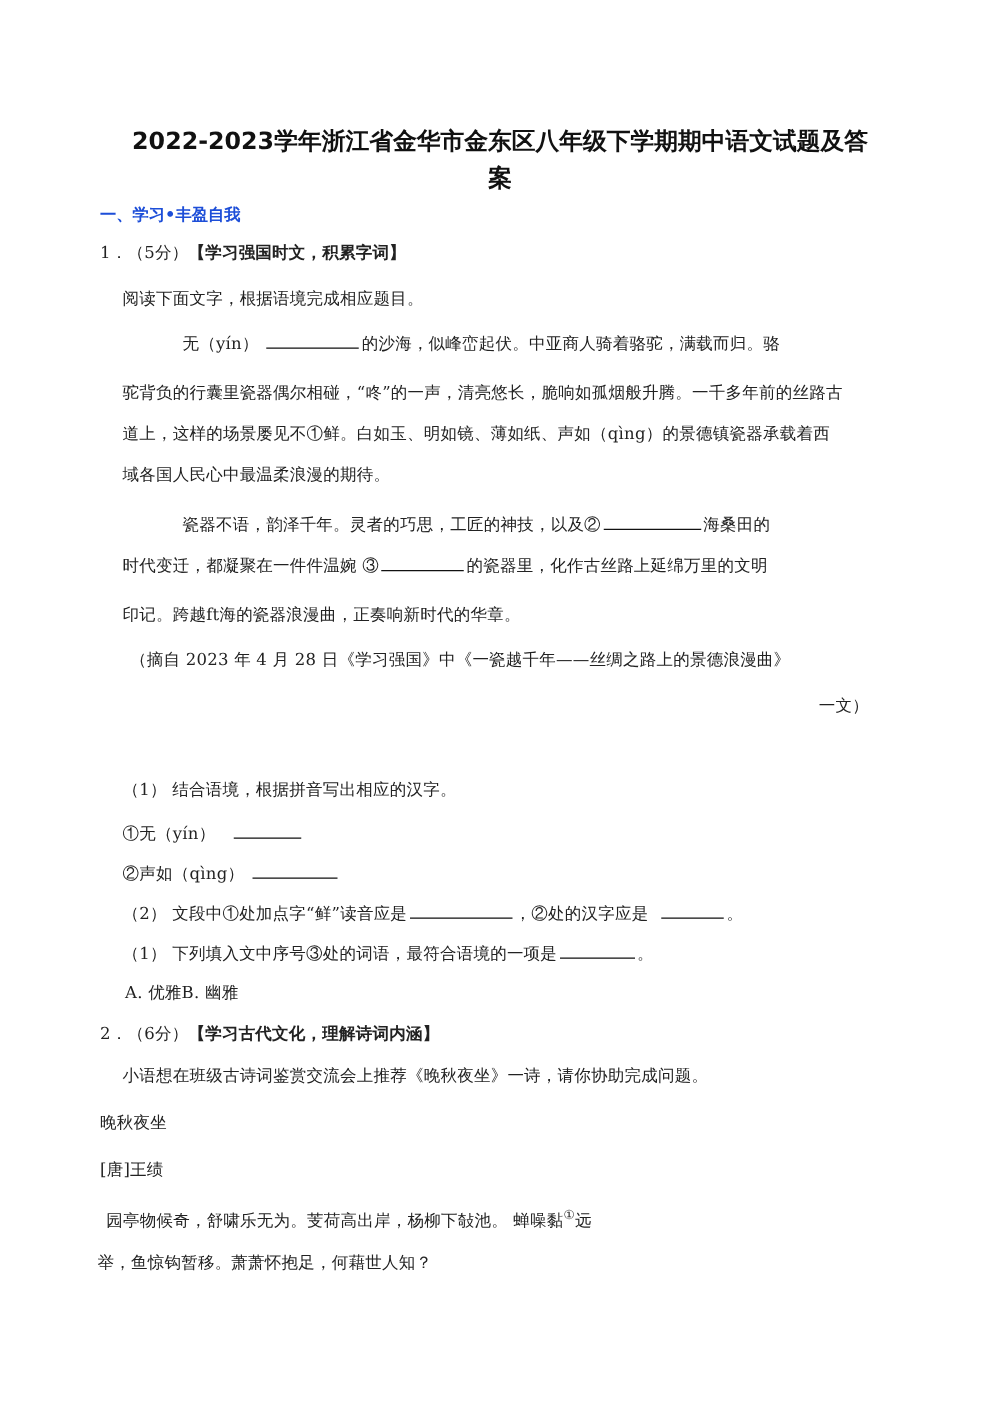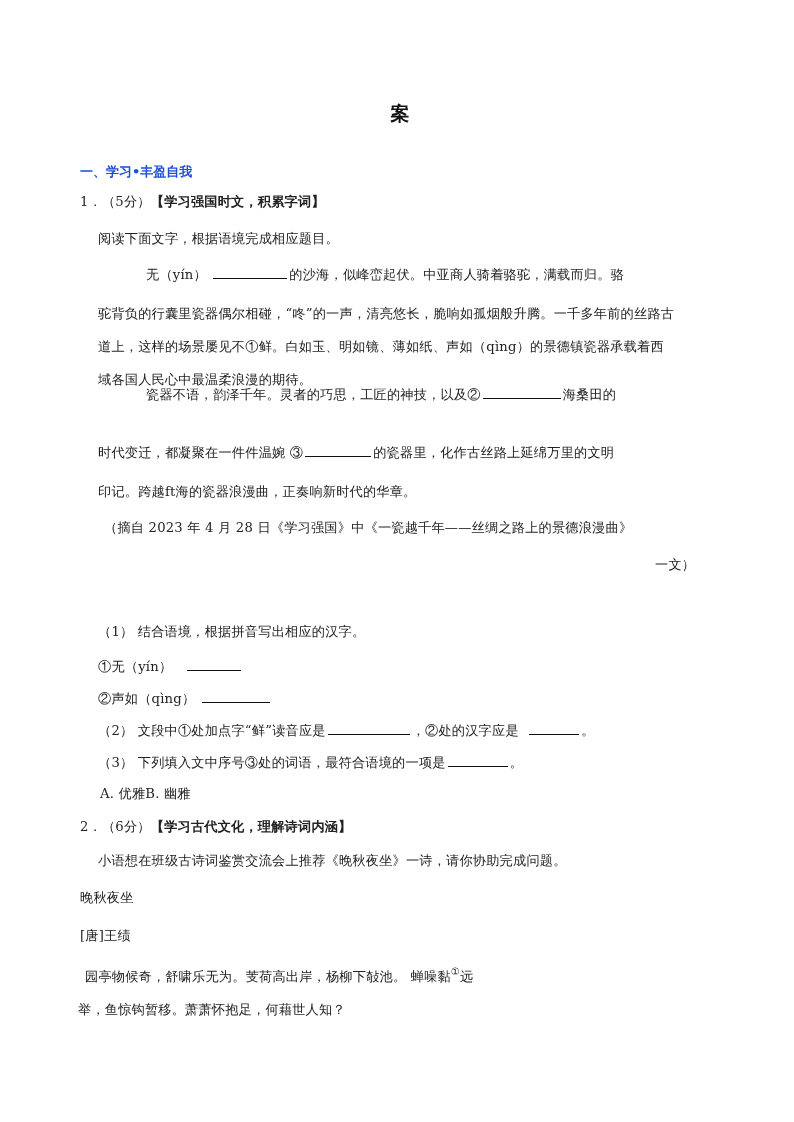--- a/index.html
+++ b/index.html
@@ -53,40 +53,41 @@
     }
     sup.note {
       font-size: 10px;
       vertical-align: 6px;
     }
   </style>
 </head>
 <body>
 
 <div class="title" style="top:98px;">
+  <div>2022-2023学年浙江省金华市金东区八年级下学期期中语文试题及答</div>
   <div>案</div>
 </div>
 
 <div class="abs section" style="left:80px; top:163px;">一、学习•丰盈自我</div>
 
 <div class="abs txt" style="left:80px; top:193px;">
   <span>1．</span><span>（5分）</span><span class="bold-bracket">【学习强国时文，积累字词】</span>
 </div>
 
 <div class="abs txt" style="left:98px; top:230px;">阅读下面文字，根据语境完成相应题目。</div>
 
 <div class="abs txt" style="left:146px; top:264px;">
   <span>无（yín）</span>
   <span class="blank" style="width:74px;"></span><span>的沙海，似峰峦起伏。中亚商人骑着骆驼，满载而归。骆</span>
 </div>
 <div class="abs txt" style="left:98px; top:305px;">驼背负的行囊里瓷器偶尔相碰，“咚”的一声，清亮悠长，脆响如孤烟般升腾。一千多年前的丝路古</div>
 <div class="abs txt" style="left:98px; top:338px;">道上，这样的场景屡见不①鲜。白如玉、明如镜、薄如纸、声如（qìng）的景德镇瓷器承载着西</div>
 <div class="abs txt" style="left:98px; top:371px;">域各国人民心中最温柔浪漫的期待。</div>
 
-<div class="abs txt" style="left:146px; top:384px;">
+<div class="abs txt" style="left:146px; top:409px;">
   <span>瓷器不语，韵泽千年。灵者的巧思，工匠的神技，以及②</span><span class="blank" style="width:78px;"></span><span>海桑田的</span>
 </div>
 <div class="abs txt" style="left:98px; top:442px;">
   <span>时代变迁，都凝聚在一件件温婉 ③</span><span class="blank" style="width:66px;"></span><span>的瓷器里，化作古丝路上延绵万里的文明</span>
 </div>
 <div class="abs txt" style="left:98px; top:483px;">印记。跨越ft海的瓷器浪漫曲，正奏响新时代的华章。</div>
 
 <div class="abs txt" style="left:104px; top:519px;">（摘自 2023 年 4 月 28 日《学习强国》中《一瓷越千年——丝绸之路上的景德浪漫曲》</div>
 <div class="abs txt" style="left:655px; top:556px;">一文）</div>
 
@@ -99,21 +100,21 @@
   <span>②声如（qìng）</span>
   <span class="blank" style="width:68px; margin-left:2px;"></span>
 </div>
 
 <div class="abs txt" style="left:98px; top:720px;">
   <span>（2） 文段中①处加点字“鲜”读音应是</span><span class="blank" style="width:82px;"></span><span>，②处的汉字应是</span>
   <span class="blank" style="width:50px; margin-left:6px;"></span><span>。</span>
 </div>
 
 <div class="abs txt" style="left:98px; top:752px;">
-  <span>（3） 下列填入文中序号③处的词语，最符合语境的一项是</span><span class="blank" style="width:60px;"></span><span>。</span>
+  <span>（1） 下列填入文中序号③处的词语，最符合语境的一项是</span><span class="blank" style="width:60px;"></span><span>。</span>
 </div>
 <div class="abs txt" style="left:100px; top:785px;text-align:center;">A. 优雅B. 幽雅</div>
 
 <div class="abs txt" style="left:80px; top:818px;">
   <span>2．</span><span>（6分）</span><span class="bold-bracket">【学习古代文化，理解诗词内涵】</span>
 </div>
 <div class="abs txt" style="left:98px; top:852px;">小语想在班级古诗词鉴赏交流会上推荐《晚秋夜坐》一诗，请你协助完成问题。</div>
 
 <div class="center txt" style="top:889px;">晚秋夜坐</div>
 <div class="center txt" style="top:927px;">[唐]王绩</div>

